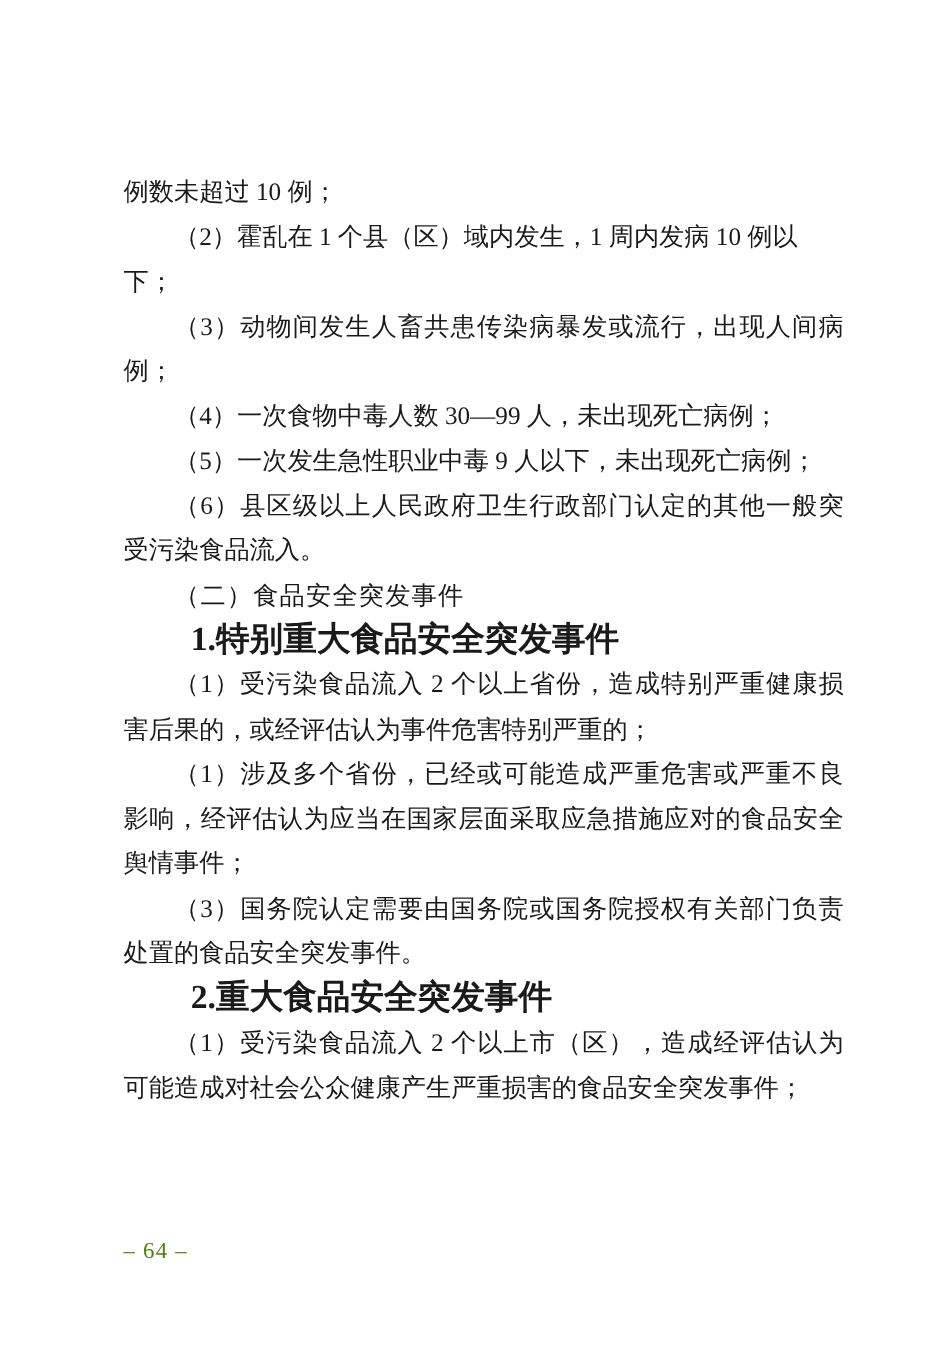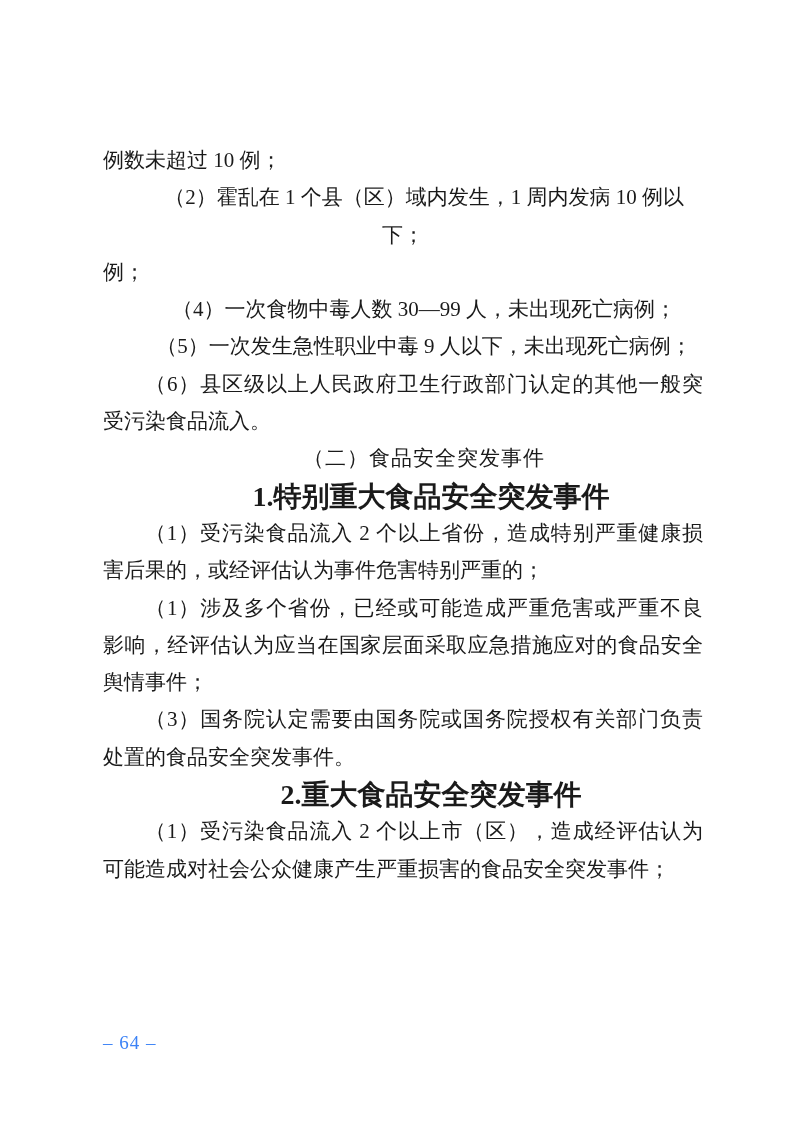--- a/index.html
+++ b/index.html
@@ -28,58 +28,58 @@
     font-size: 21px;
     line-height: 37.3px;
   }
   .line {
     display: block;
     text-align: left;
     white-space: pre-wrap;
   }
   .line.first {
     text-indent: 2em;
-    text-align: center;
   }
   .line.fill {
     text-align: justify;
     text-align-last: justify;
   }
   .h-kai .line {
     letter-spacing: 1px;
   }
   .h-bold {
     font-weight: bold;
     font-size: 28px;
   }
   .footer {
     position: absolute;
     left: 103px;
     top: 1031px;
     font-size: 19px;
     line-height: 24px;
-    color: #3b82f6;
+    color: #4d7c0f;
     letter-spacing: 1px;
   }
 </style>
 </head>
 <body>
 
 <div class="page">
   <div class="content">
 
     <p class="para">
       <span class="line">例数未超过 10 例；</span>
     </p>
 
     <p class="para">
       <span class="line first">（2）霍乱在 1 个县（区）域内发生，1 周内发病 10 例以下；</span>
     </p>
 
     <p class="para">
+      <span class="line first fill">（3）动物间发生人畜共患传染病暴发或流行，出现人间病</span>
       <span class="line">例；</span>
     </p>
 
     <p class="para">
       <span class="line first">（4）一次食物中毒人数 30—99 人，未出现死亡病例；</span>
     </p>
 
     <p class="para">
       <span class="line first">（5）一次发生急性职业中毒 9 人以下，未出现死亡病例；</span>
     </p>

